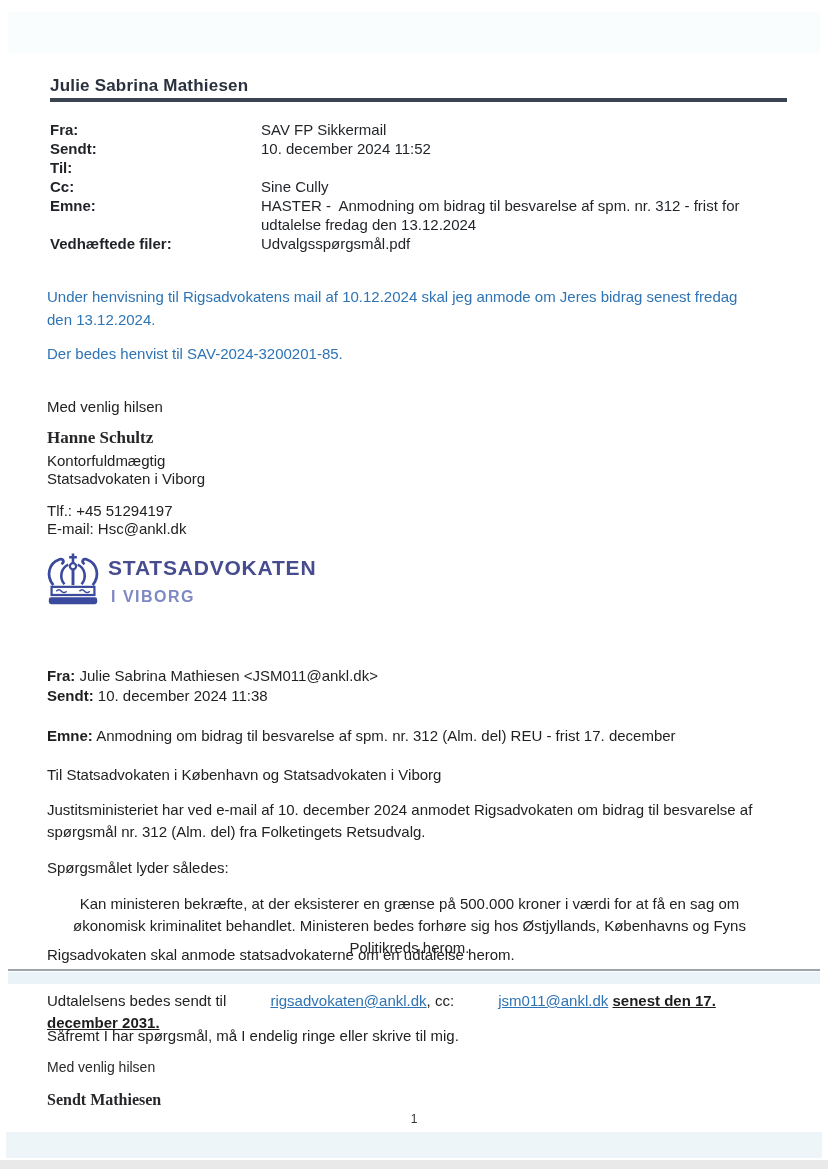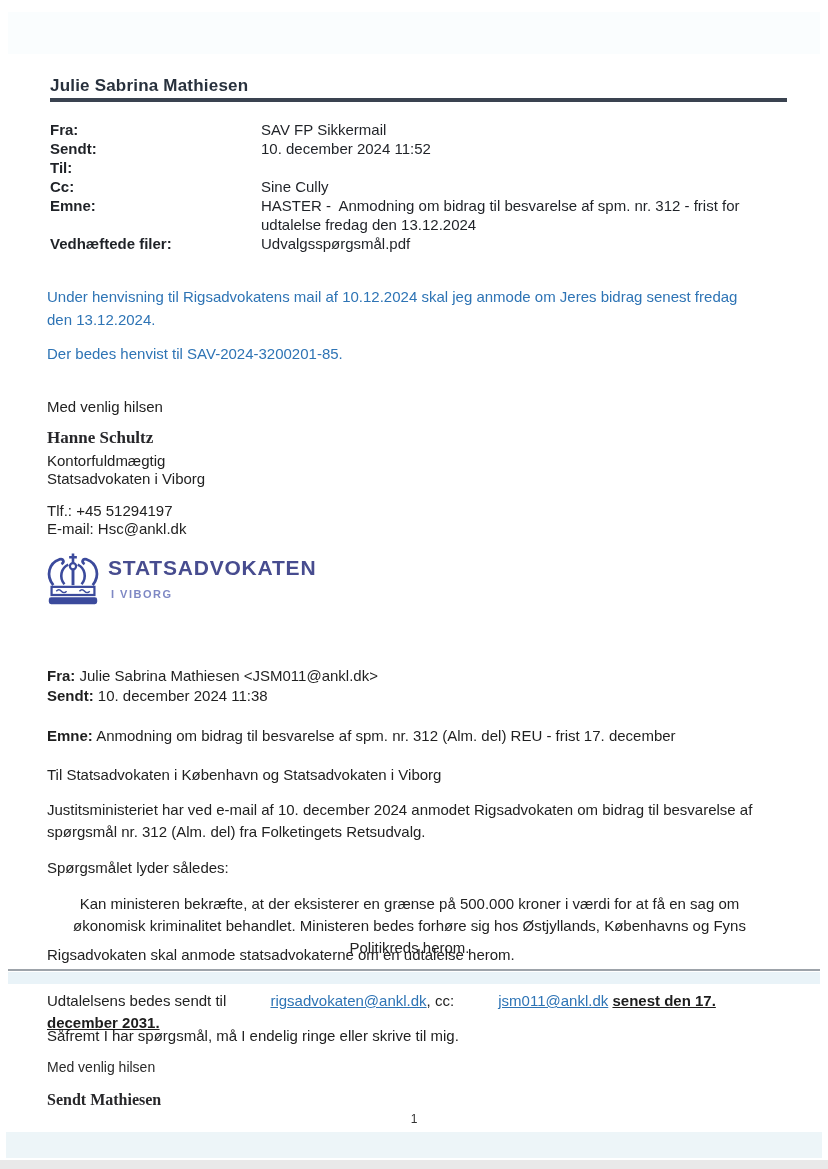--- a/index.html
+++ b/index.html
@@ -35,21 +35,21 @@
   .par-sm{font-size:14px;color:#2a2a2a;left:47px;}
   .serif-name{font-family:"Liberation Serif","DejaVu Serif",serif;font-weight:bold;font-size:17px;color:#27272a;left:47px;}
   .italic-quote{text-align:center;}
 
   
   .qrow{left:47px;font-size:15px;line-height:20px;color:#1f1f1f;width:730px;}
   .qlabel{font-weight:bold;}
 
   
   .logo-text{left:108px;top:556px;font-size:21px;font-weight:bold;color:#474c8f;letter-spacing:.8px;}
-  .logo-sub{left:111px;top:588px;font-size:11px;font-weight:bold;color:#7e88c4;letter-spacing:1.5px;text-align:right;}
+  .logo-sub{left:111px;top:588px;font-size:16px;font-weight:bold;color:#7e88c4;letter-spacing:1.5px;text-align:right;}
 
   a.maillink{color:#2e74b5;text-decoration:underline;cursor:pointer;margin-left:40px;}
   .bold-underline{font-weight:bold;text-decoration:underline;color:#1d1d1d;}
 
   .sep-line{left:8px;top:969px;width:812px;height:2px;background:#7c848e;opacity:.75;}
   .sep-band{left:8px;top:972px;width:812px;height:12px;background:#e9f3f8;}
 
   .page-num{left:0;top:1112px;width:828px;text-align:center;font-size:12px;color:#333;}
 </style>
 </head>

